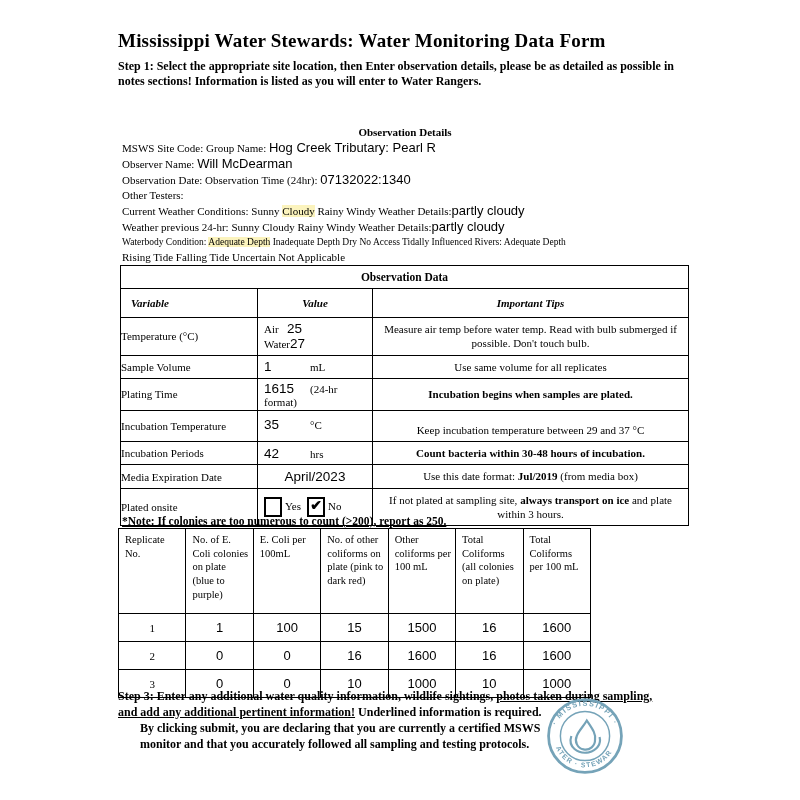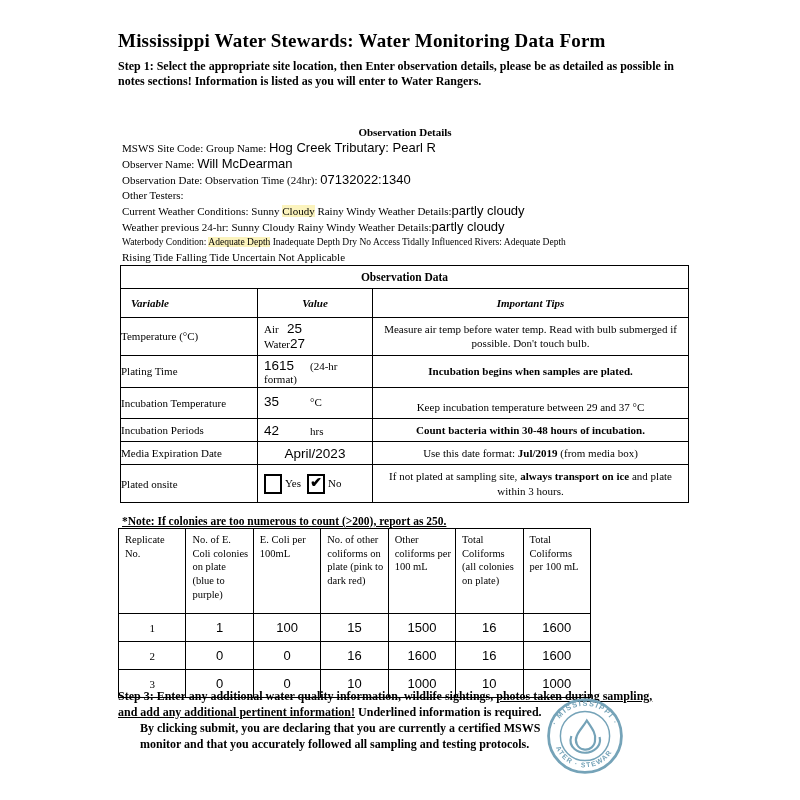--- a/index.html
+++ b/index.html
@@ -120,20 +120,27 @@
       <td class="c2">Value</td>
       <td class="c3">Important Tips</td>
     </tr>
     <tr>
       <td class="var">Temperature (°C)</td>
       <td class="vcell">
         <div><span>Air</span>&nbsp;&nbsp;&nbsp;<span class="num">25</span></div>
         <div><span>Water</span><span class="num">27</span></div>
       </td>
       <td class="tip">Measure air temp before water temp. Read with bulb  submerged if possible. Don't touch bulb.</td>
+    </tr>
+    <tr>
+      <td class="var">Sample Volume</td>
+      <td class="vcell">
+        <span class="num numbox">1</span><span class="unit">mL</span>
+      </td>
+      <td class="tip">Use same volume for all replicates</td>
     </tr>
     <tr>
       <td class="var">Plating Time</td>
       <td class="vcell">
         <span class="num numbox">1615</span><span class="unit">(24-hr format)</span>
       </td>
       <td class="tip" style="font-weight:bold">Incubation begins when samples are plated.</td>
     </tr>
     <tr>
       <td class="var" style="width:96px">Incubation Temperature</td>

